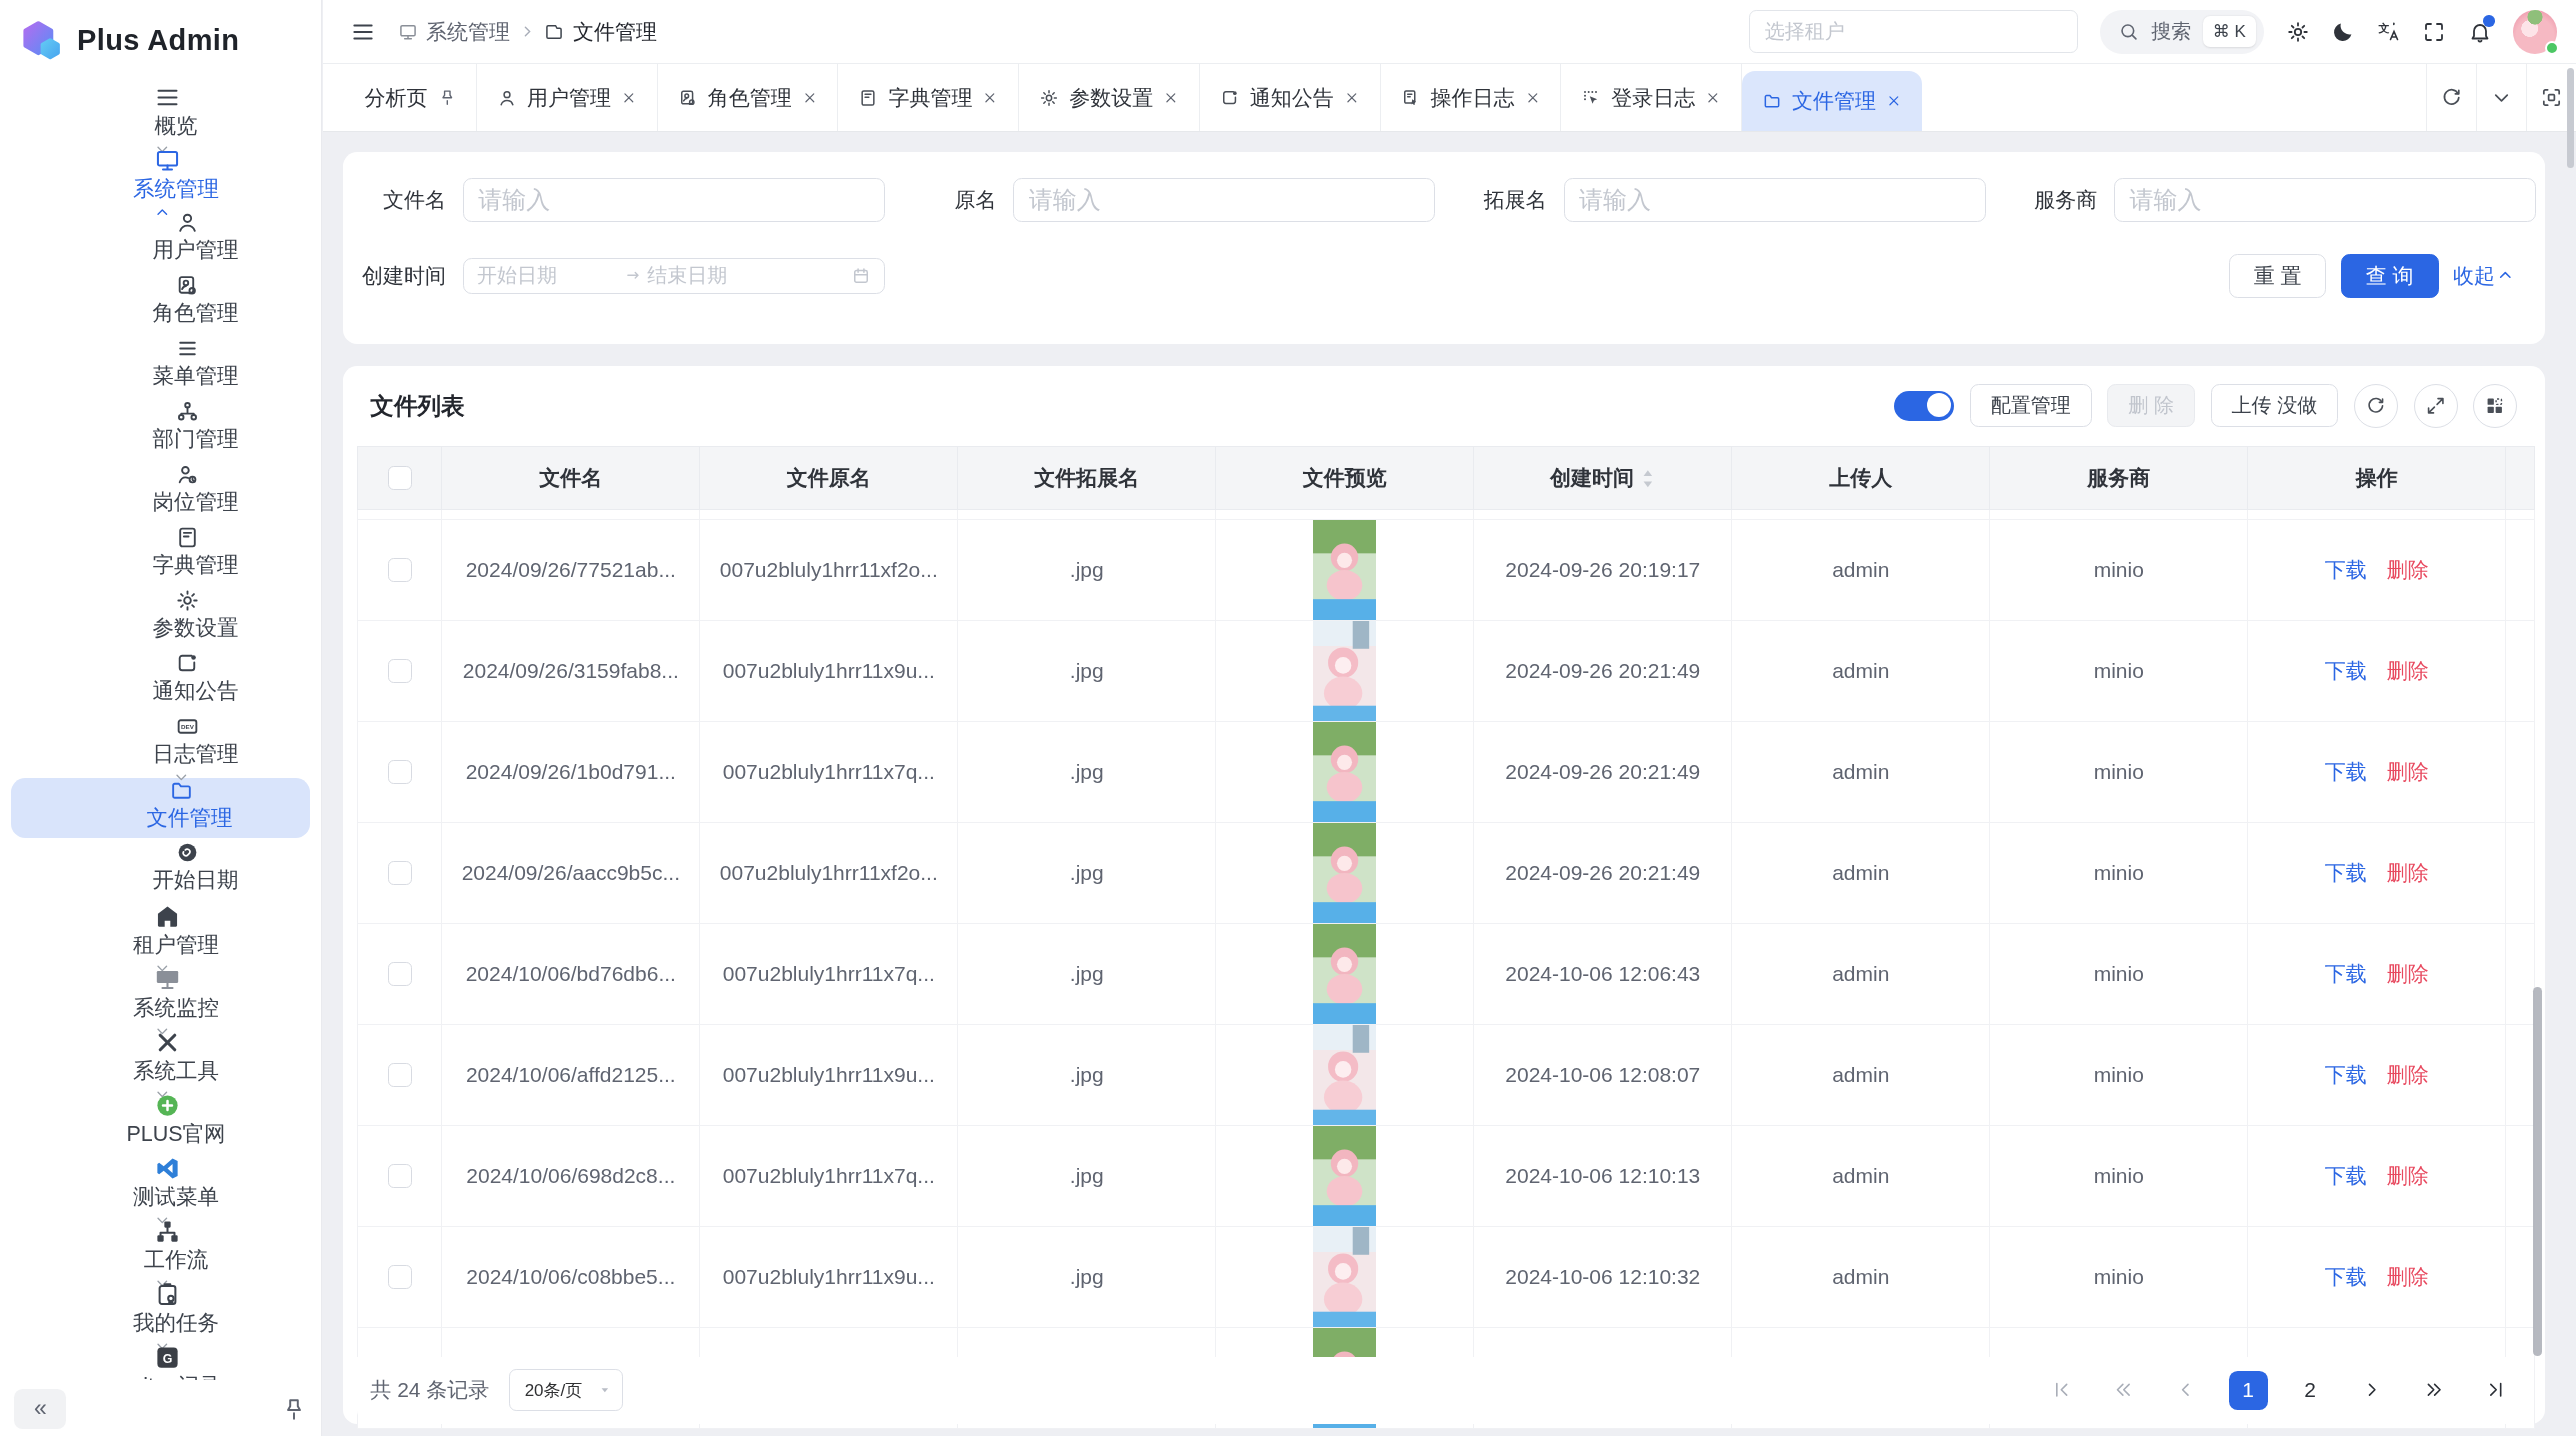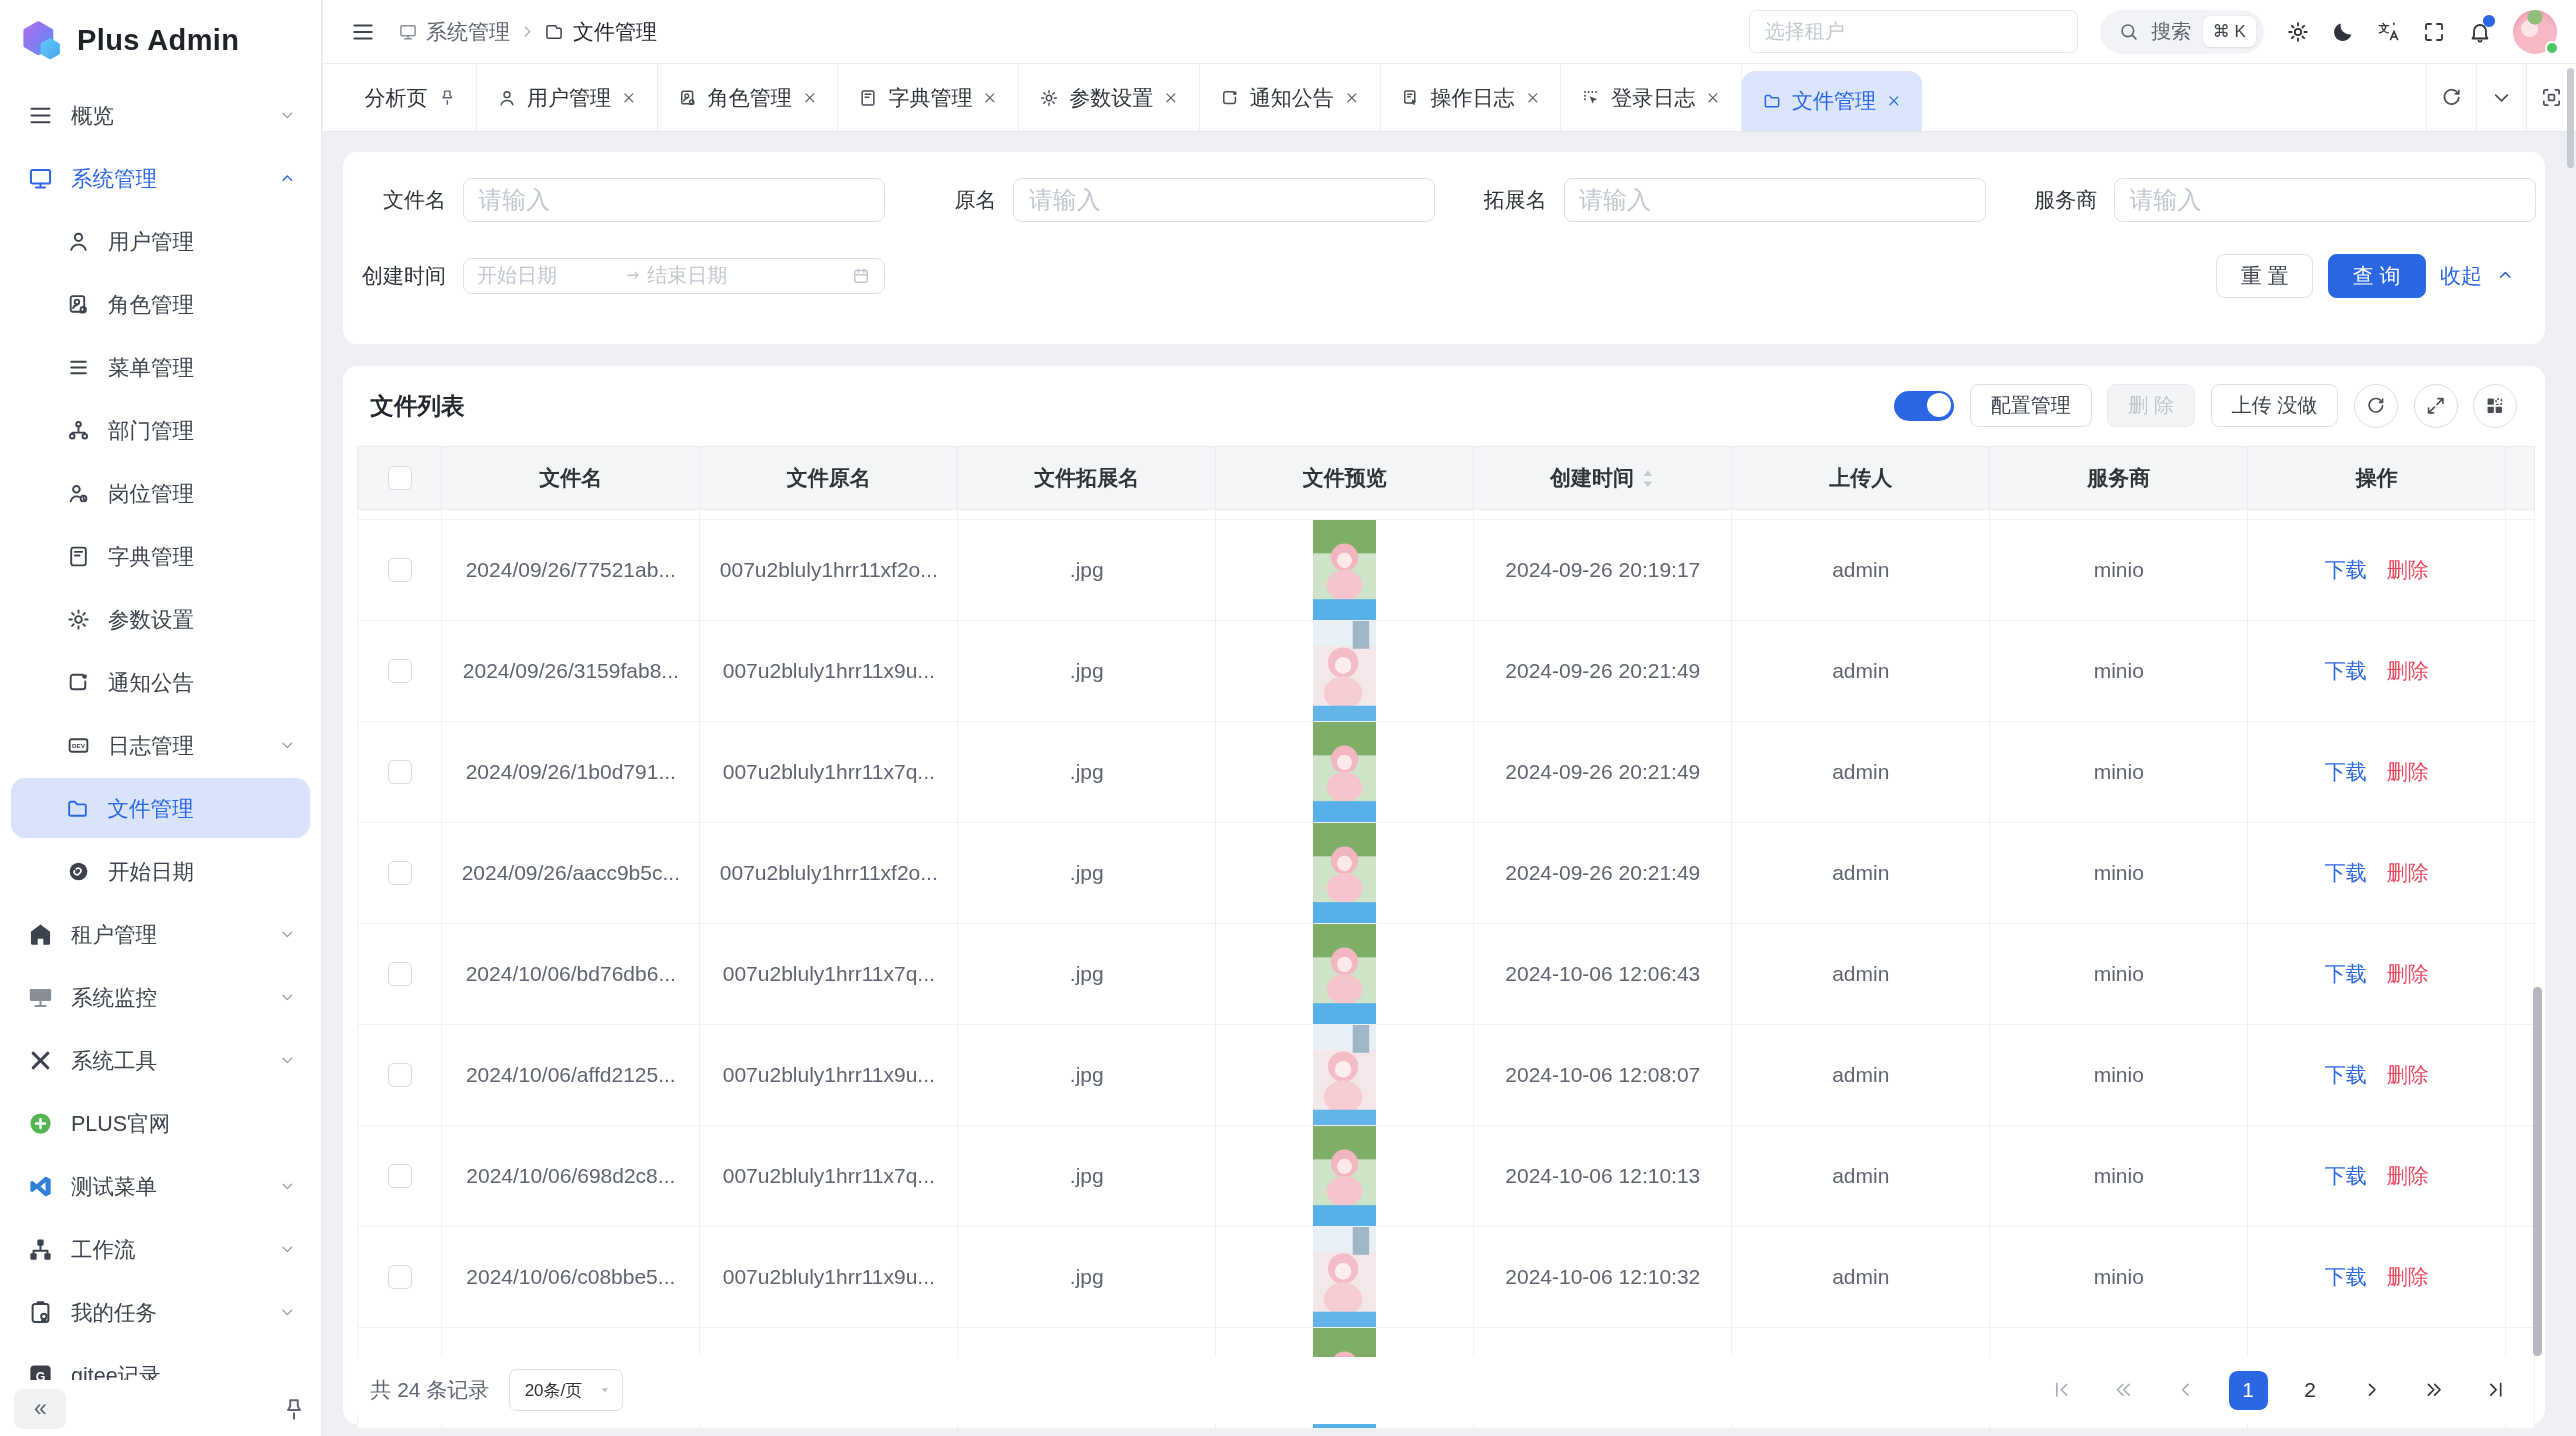--- a/index.html
+++ b/index.html
@@ -10,21 +10,21 @@
     position:relative;
   }
   svg { display:block; width:100%; height:100%; }
 
   
   .sidebar { position:absolute; left:0; top:0; bottom:0; width:322px; background:#fff; border-right:0.7px solid #e9eaee; z-index:5; }
   .logo { height:80px; display:flex; align-items:center; padding-left:20px; gap:13px; }
   .logo-ic { width:44px; height:44px; flex:none; }
   .logo-t { font-size:29px; font-weight:700; color:#1f2329; letter-spacing:0.4px; }
   .menu { position:absolute; top:84px; bottom:57px; left:0; right:0; overflow:hidden; }
-  .m-item { height:63px; display:flex; align-items:center; padding:0 13px 0 27px; cursor:pointer; color:#3d434c; }
+  .m-item { height:63px; display:flex; align-items:center; padding:0 13px 0 27px; cursor:pointer; color:#3d434c;flex-direction:column; }
   .mi-icon { width:27px; height:27px; flex:none; }
   .m-item.sub .mi-icon { width:25px; height:25px; }
   .mi-label { margin-left:17px; font-size:21.5px; flex:1; white-space:nowrap; }
   .mi-chev { width:18.6px; height:18.6px; color:#9aa0a8; margin-right:11.4px; flex:none; }
   .m-item.sub { padding-left:66px; }
   .m-item.act { color:var(--primary,#2b66e3); }
   .m-item.act .mi-chev { color:var(--primary,#2b66e3); }
   .m-item.sel { margin:1.4px 11.4px; padding-left:54px; border-radius:14.3px; background:#d9e4fb; color:var(--primary,#2b66e3); height:60px; }
   .side-bottom { position:absolute; bottom:0; left:0; right:0; height:57px; display:flex; align-items:center; justify-content:space-between; padding:0 14.3px; background:#fff; }
   .clps-btn { width:52px; height:40px; background:#f1f2f4; border-radius:8.6px; display:flex; align-items:center; justify-content:center; font-size:23px; color:#5f6470; cursor:pointer; }
@@ -82,21 +82,21 @@
   .f-inp::placeholder { color:#c3c7cf; }
   .date-box { width:422px; height:36px; border:0.7px solid #dcdfe6; border-radius:8.6px; display:flex; align-items:center; padding:0 13px; gap:4.3px; }
   .date-box input { border:none; outline:none; width:143px; font-size:20px; font-family:inherit; color:#303133; }
   .date-box input::placeholder { color:#c3c7cf; }
   .d-arrow { width:18.6px; height:18.6px; color:#c3c7cf; flex:none; }
   .d-cal { width:20px; height:20px; color:#c3c7cf; flex:none; margin-left:auto; }
   .f-actions { margin-left:auto; display:flex; align-items:center; gap:14.3px; padding-right:30px; }
   .btn { height:44px; padding:0 24px; border-radius:8.6px; border:0.7px solid #dcdfe6; background:#fff; font-size:21px; color:#3d434c; display:flex; align-items:center; cursor:pointer; font-family:inherit; white-space:nowrap; }
   .btn.primary { background:var(--primary,#2b66e3); border-color:var(--primary,#2b66e3); color:#fff; }
   .btn.disabled { background:#f3f4f6; border-color:#e8eaee; color:#c1c5cd; cursor:default; }
-  .collapse-link { color:var(--primary,#2b66e3); font-size:21px; display:flex; align-items:center; gap:14px; cursor:pointer; }
+  .collapse-link { color:var(--primary,#2b66e3); font-size:21px; display:flex; align-items:center; gap:1px; cursor:pointer; }
   .collapse-link svg { width:18.6px; height:18.6px; }
 
   .table-card { margin-top:21.5px; height:1058px; position:relative; padding:0 14.3px; }
   .tc-head { height:80px; display:flex; align-items:center; padding:0 13px; }
   .tc-title { font-size:23.6px; font-weight:600; color:#23262d; }
   .tc-tools { margin-left:auto; display:flex; align-items:center; gap:15.7px; }
   .switch { width:60px; height:30px; border-radius:15px; background:var(--toggle-on,#2b66e3); position:relative; cursor:pointer; flex:none; }
   .switch i { position:absolute; right:2.9px; top:2.9px; width:24px; height:24px; border-radius:50%; background:#fff; }
   .btn.sm { height:43px; padding:0 20px; font-size:20px; }
   .cir-btn { width:44px; height:44px; border-radius:50%; border:0.7px solid #dcdfe6; display:flex; align-items:center; justify-content:center; cursor:pointer; background:#fff; flex:none; }

